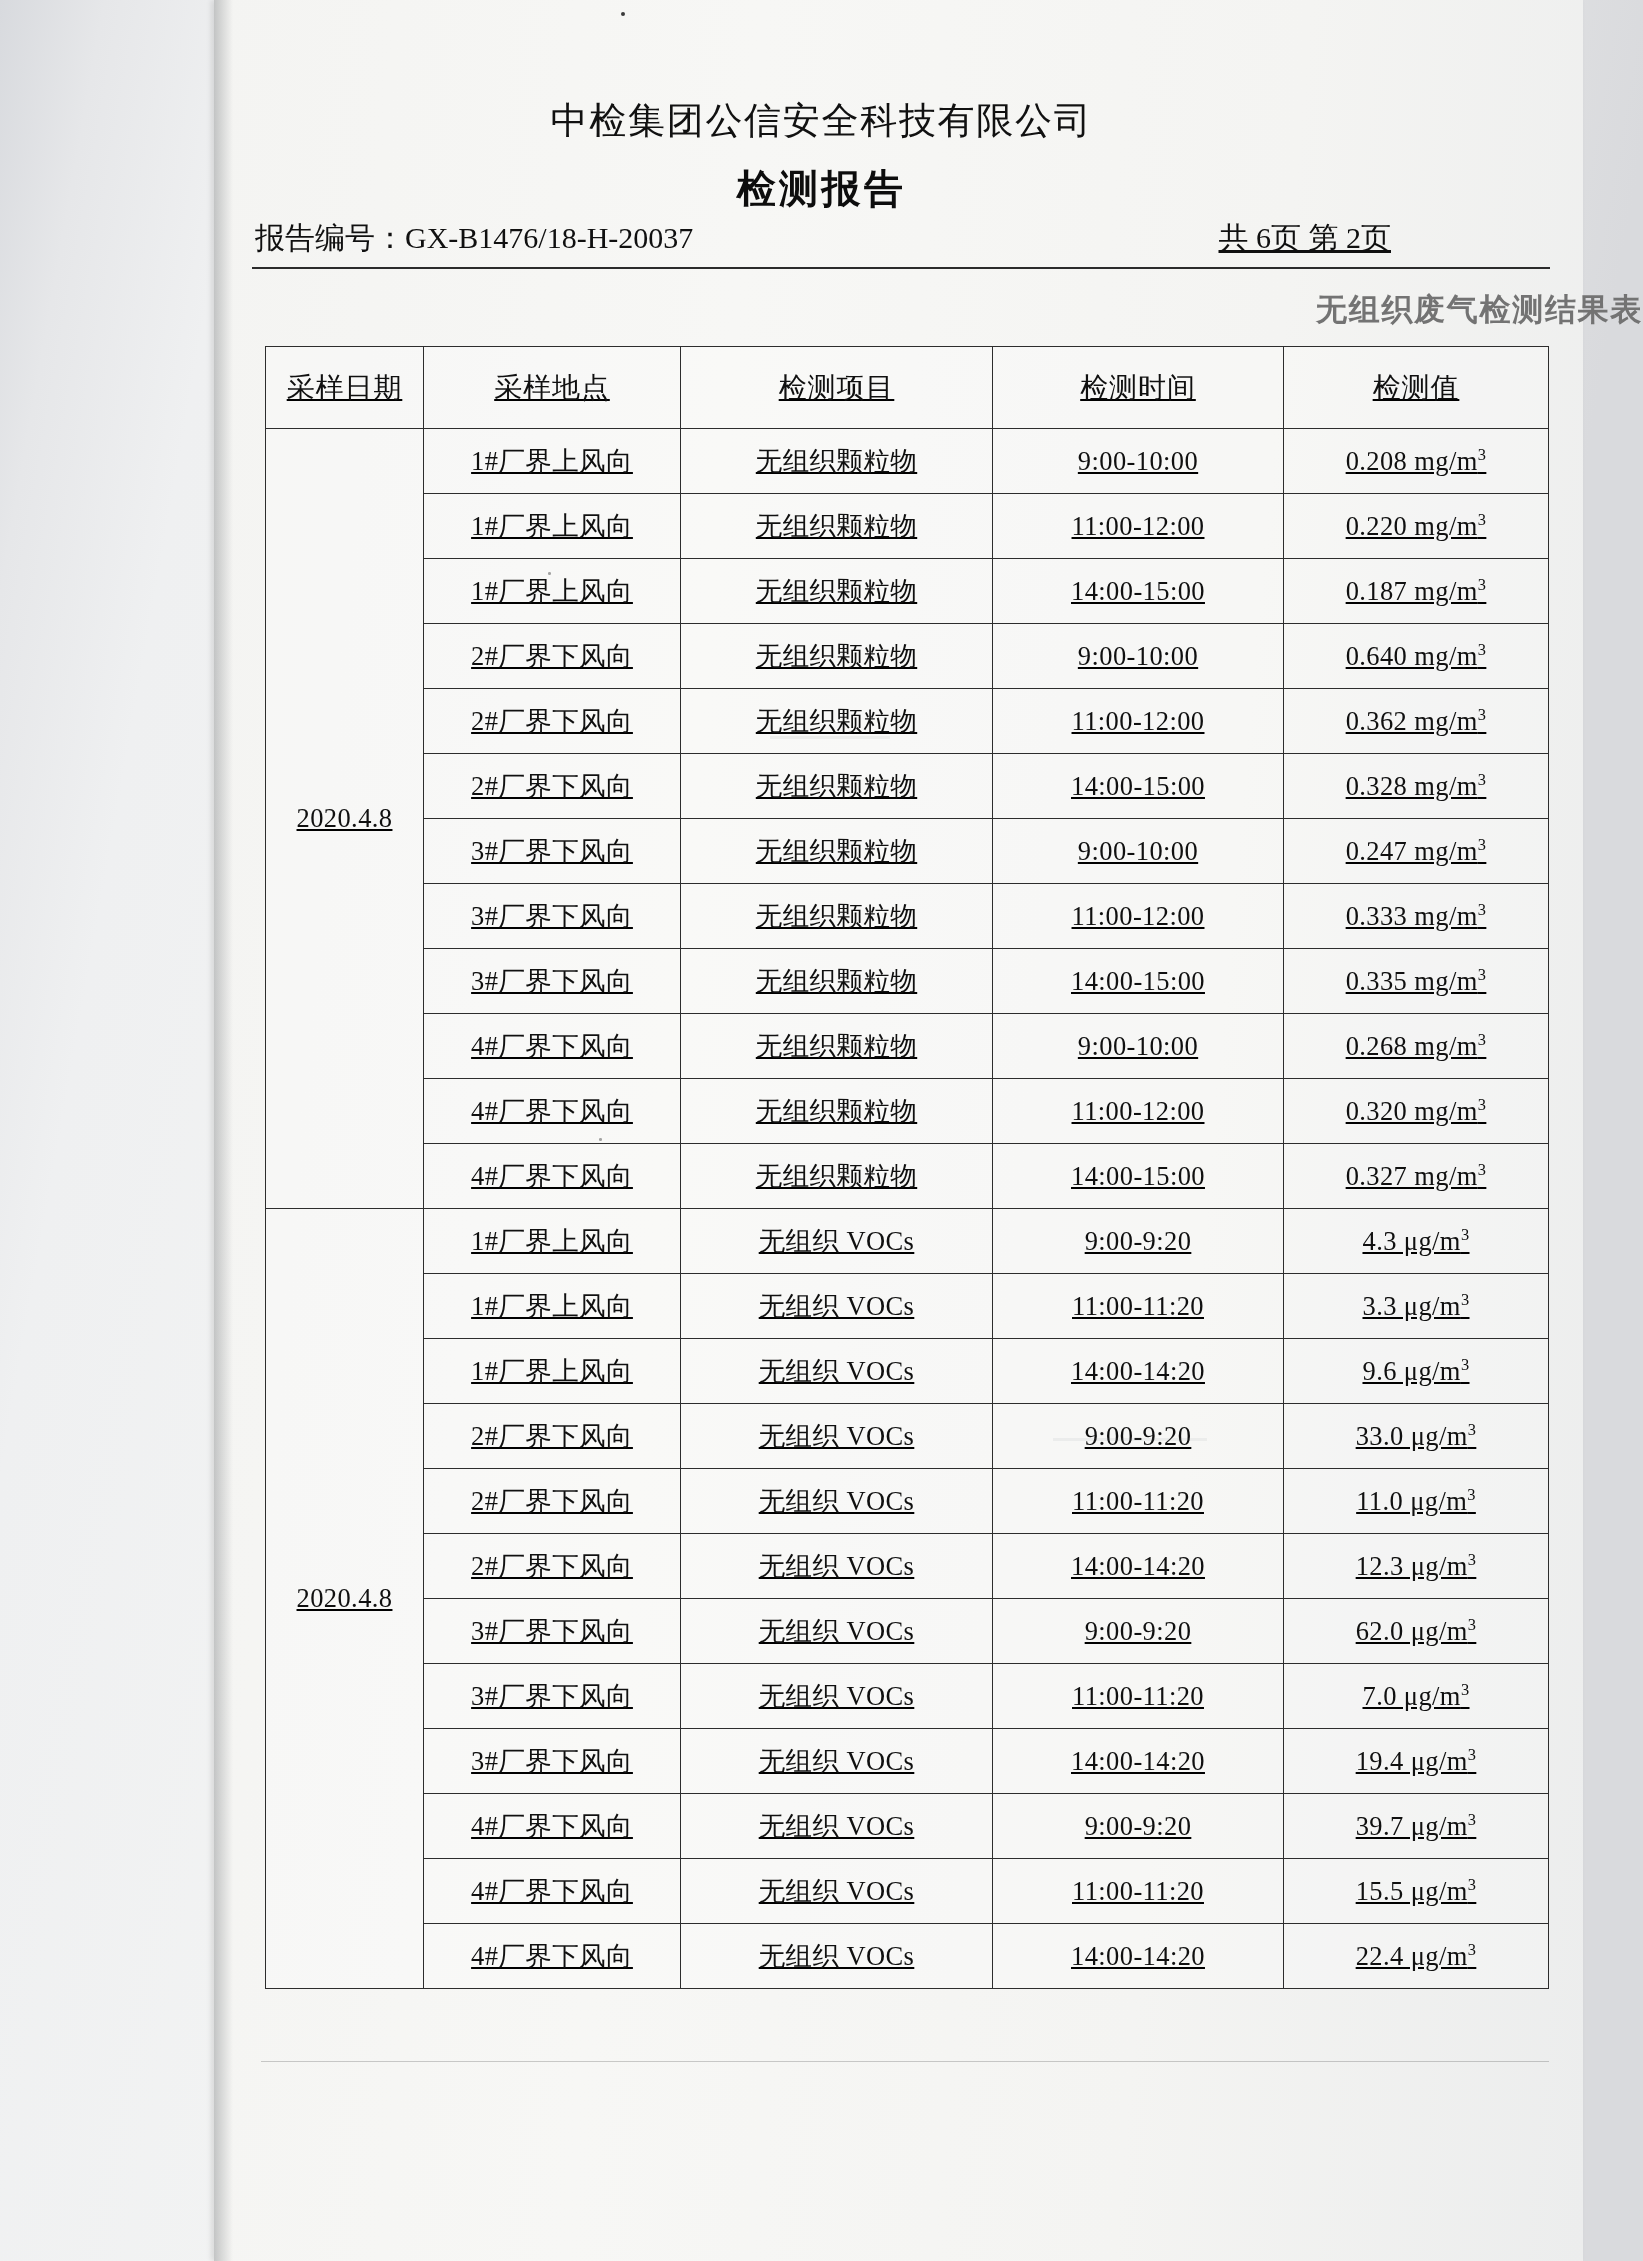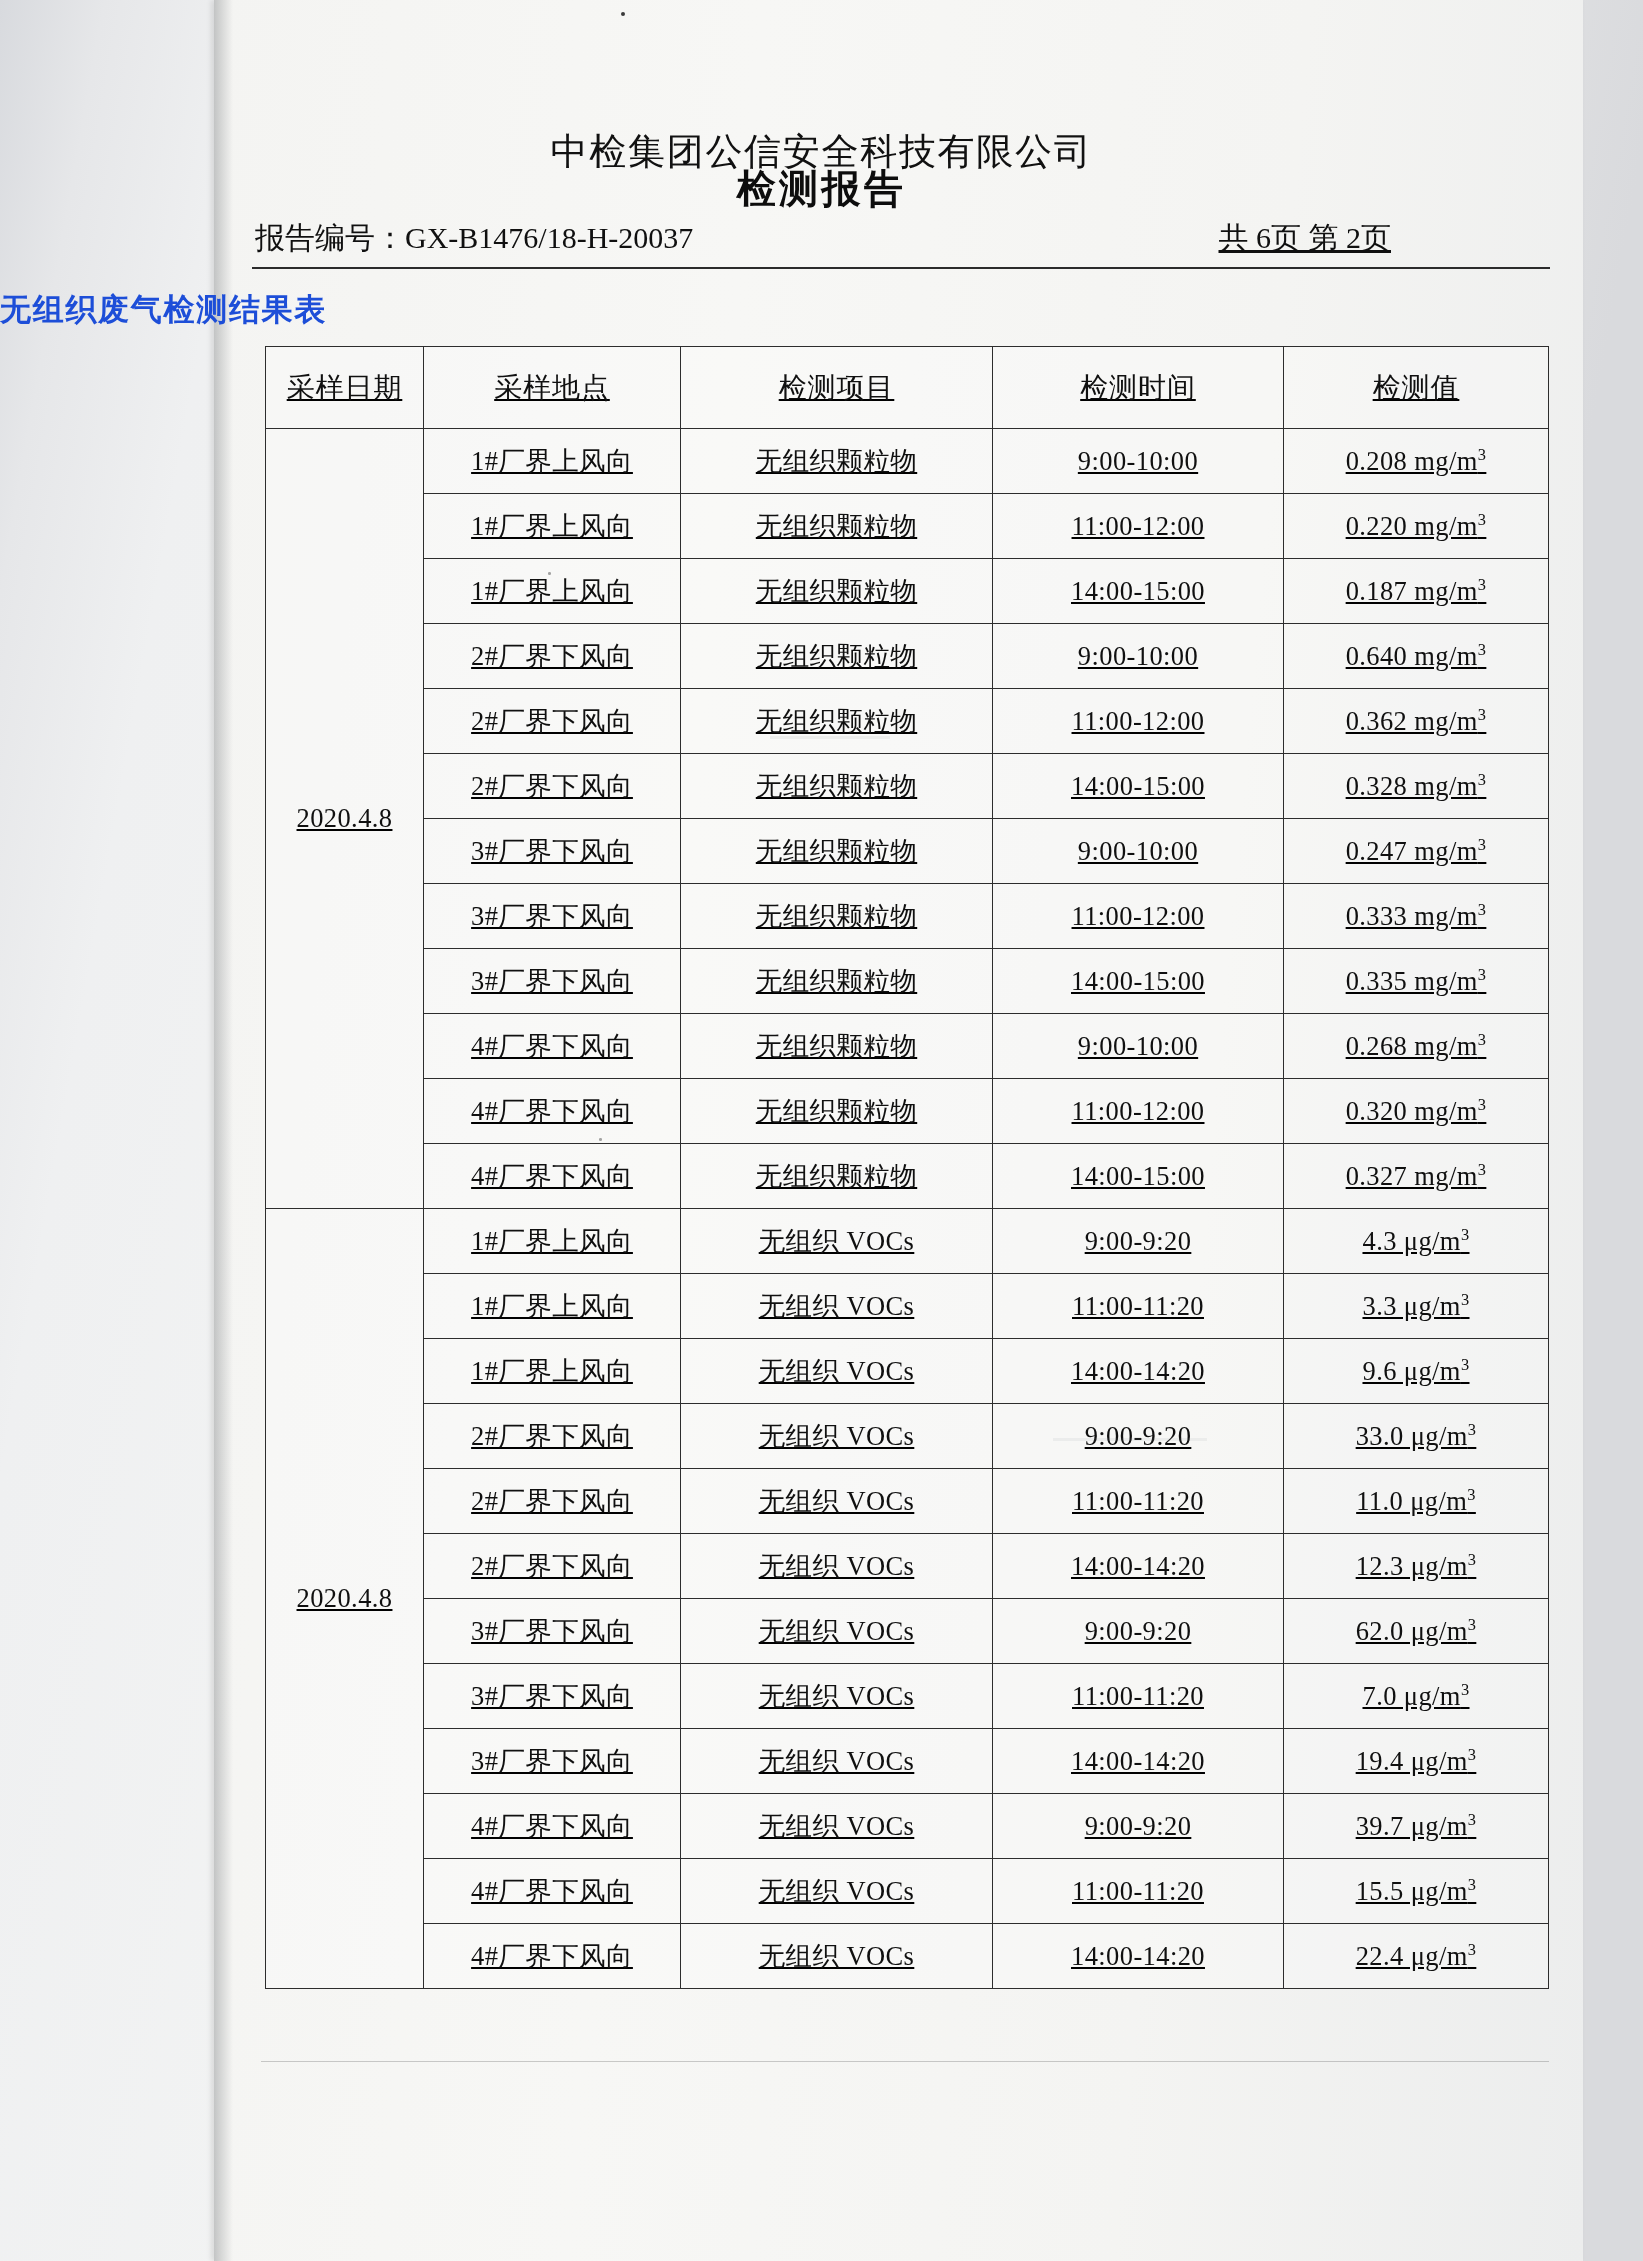--- a/index.html
+++ b/index.html
@@ -61,21 +61,20 @@
   .company {
     position: absolute;
     left: 0;
     top: 96px;
     width: 1643px;
     text-align: center;
     font-size: 37px;
     letter-spacing: 1.7px;
     color: #111;
     font-family: "Liberation Serif", "DejaVu Serif", serif;
-    margin-top: 31px;
   }
   .doc-title {
     position: absolute;
     left: 0;
     top: 162px;
     width: 1643px;
     text-align: center;
     font-size: 39px;
     font-weight: bold;
     letter-spacing: 3.4px;
@@ -104,25 +103,25 @@
     top: 267px;
     width: 1298px;
     height: 1.7px;
     background: #2b2b2b;
   }
   .table-title {
     position: absolute;
     left: 0;
     top: 289px;
     width: 1643px;
-    text-align: left;
+    text-align: right;
     font-size: 31px;
     font-weight: bold;
     letter-spacing: 1.7px;
-    color: #1d4ed8;
+    color: #737373;
   }
   table.result {
     position: absolute;
     left: 265px;
     top: 346px;
     width: 1284px;
     border-collapse: collapse;
     background: rgba(255,255,255,0.25);
     text-decoration: underline;
   }

